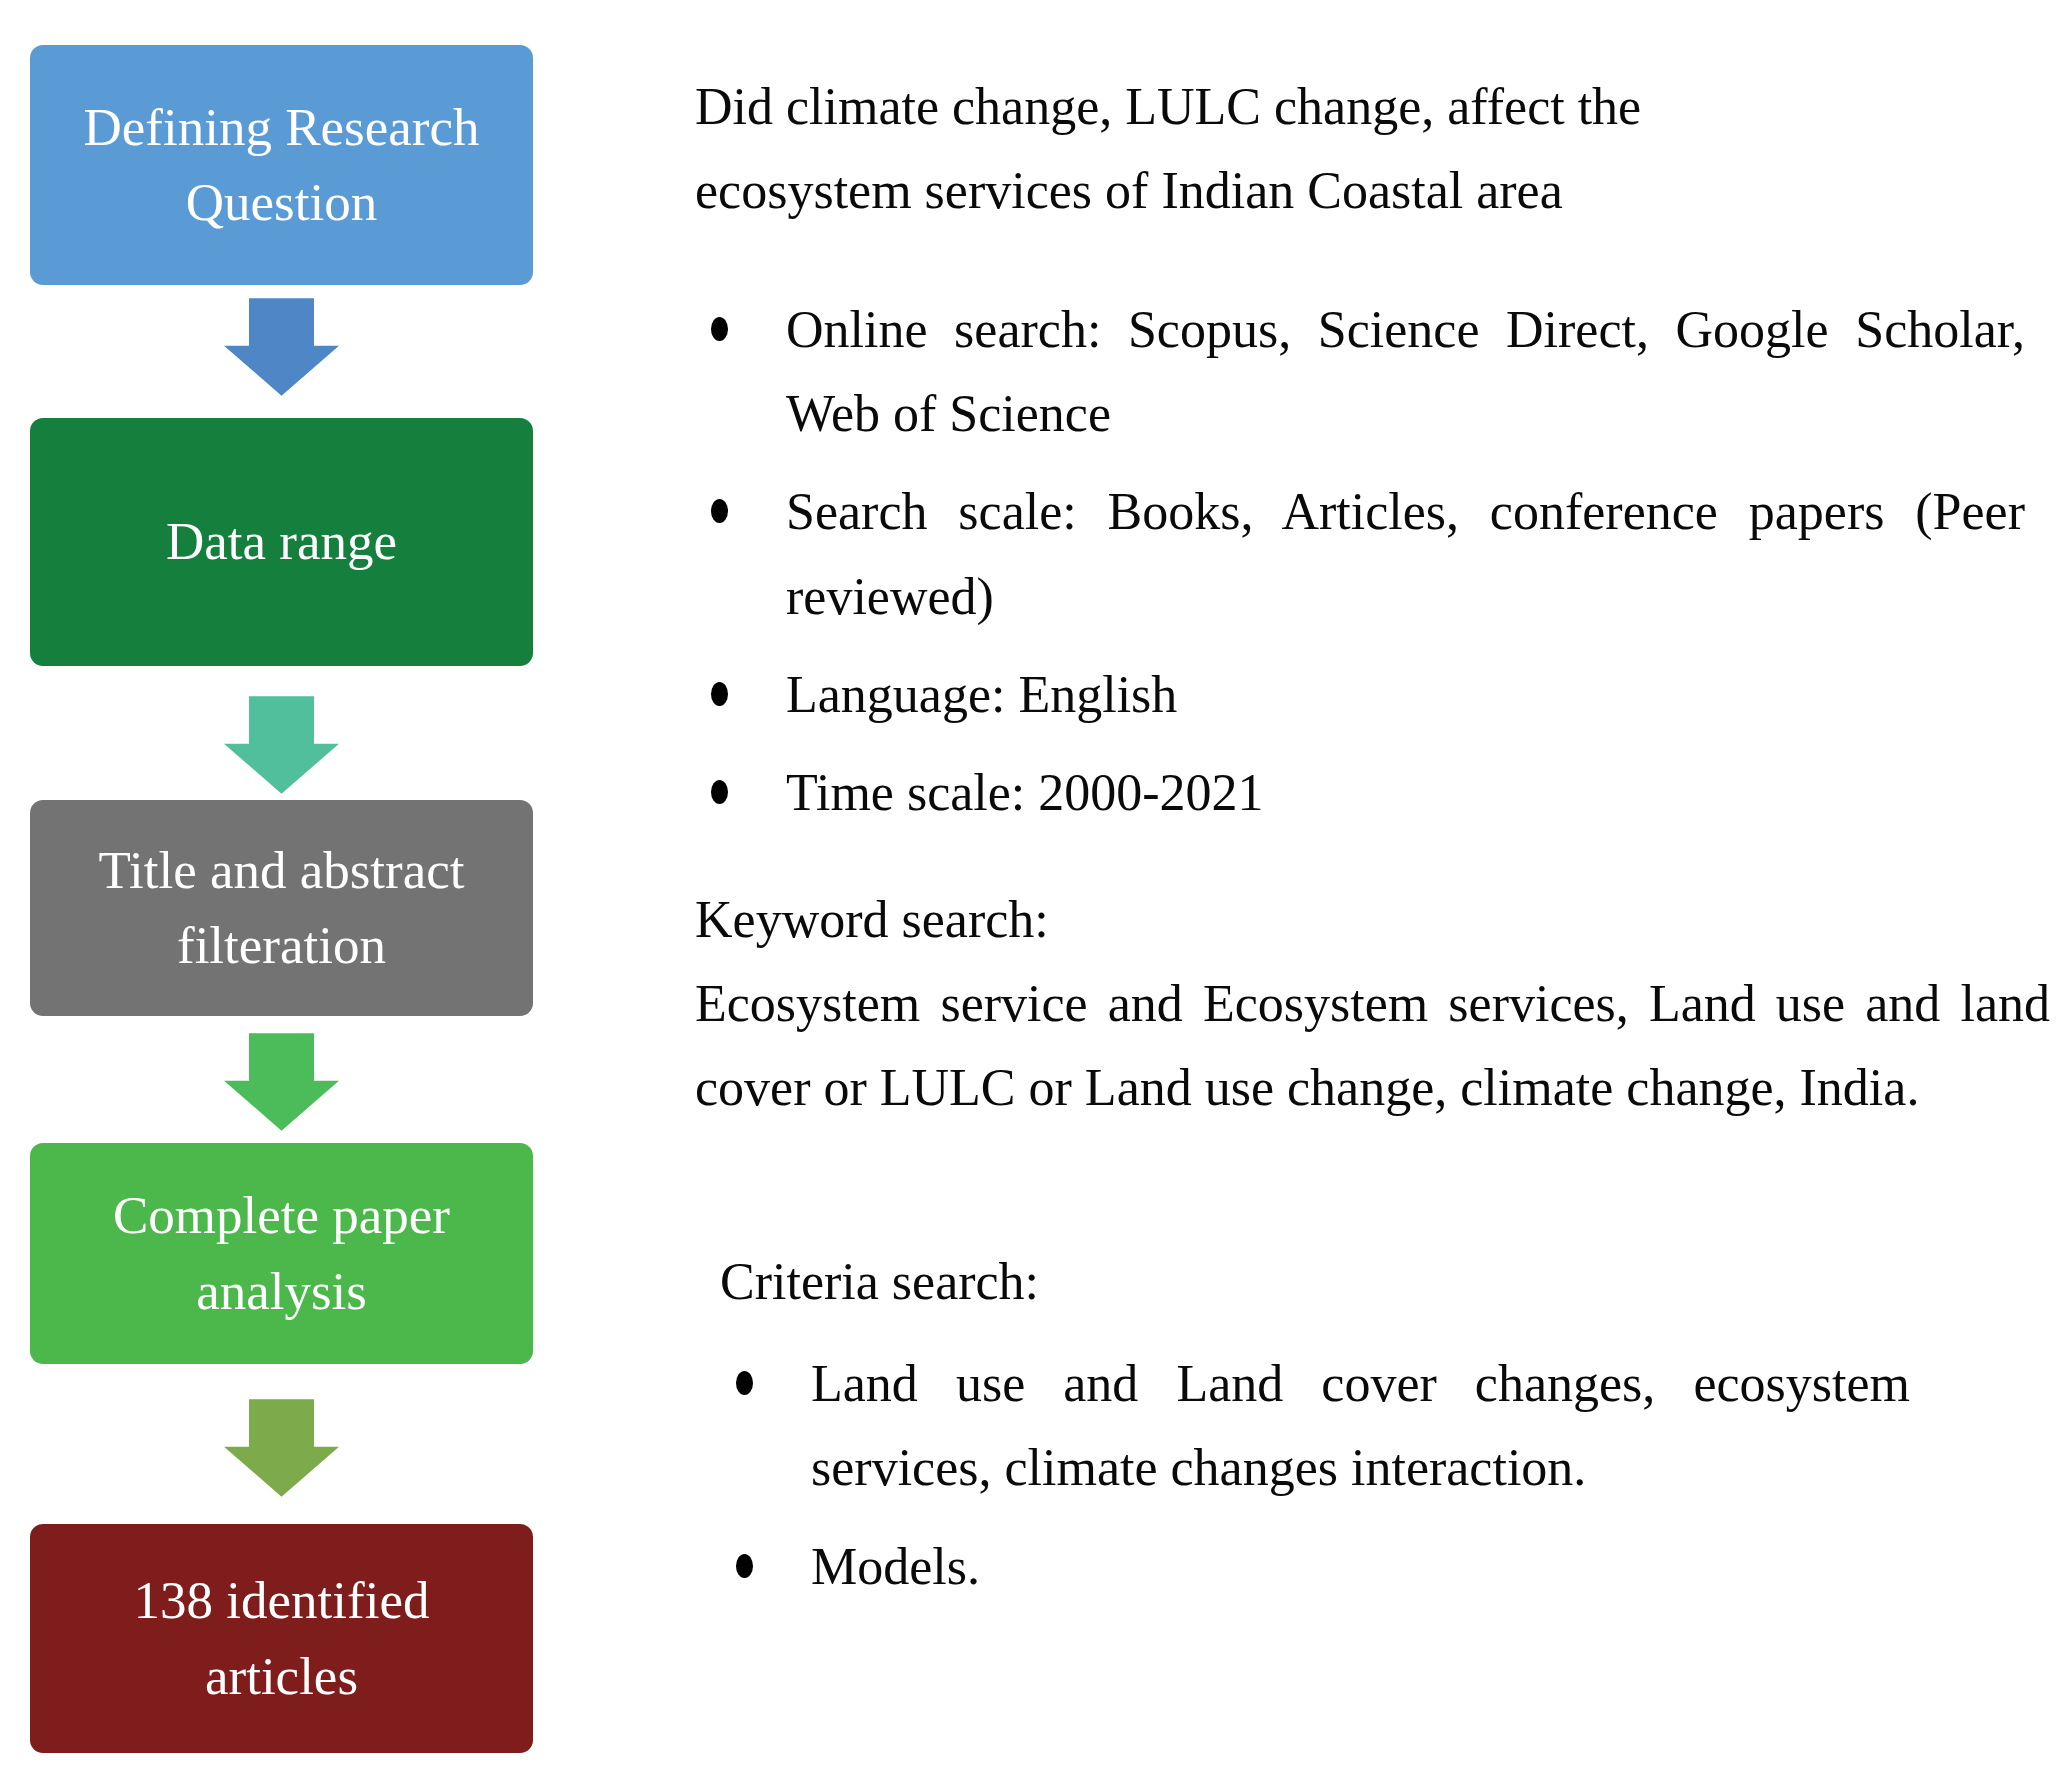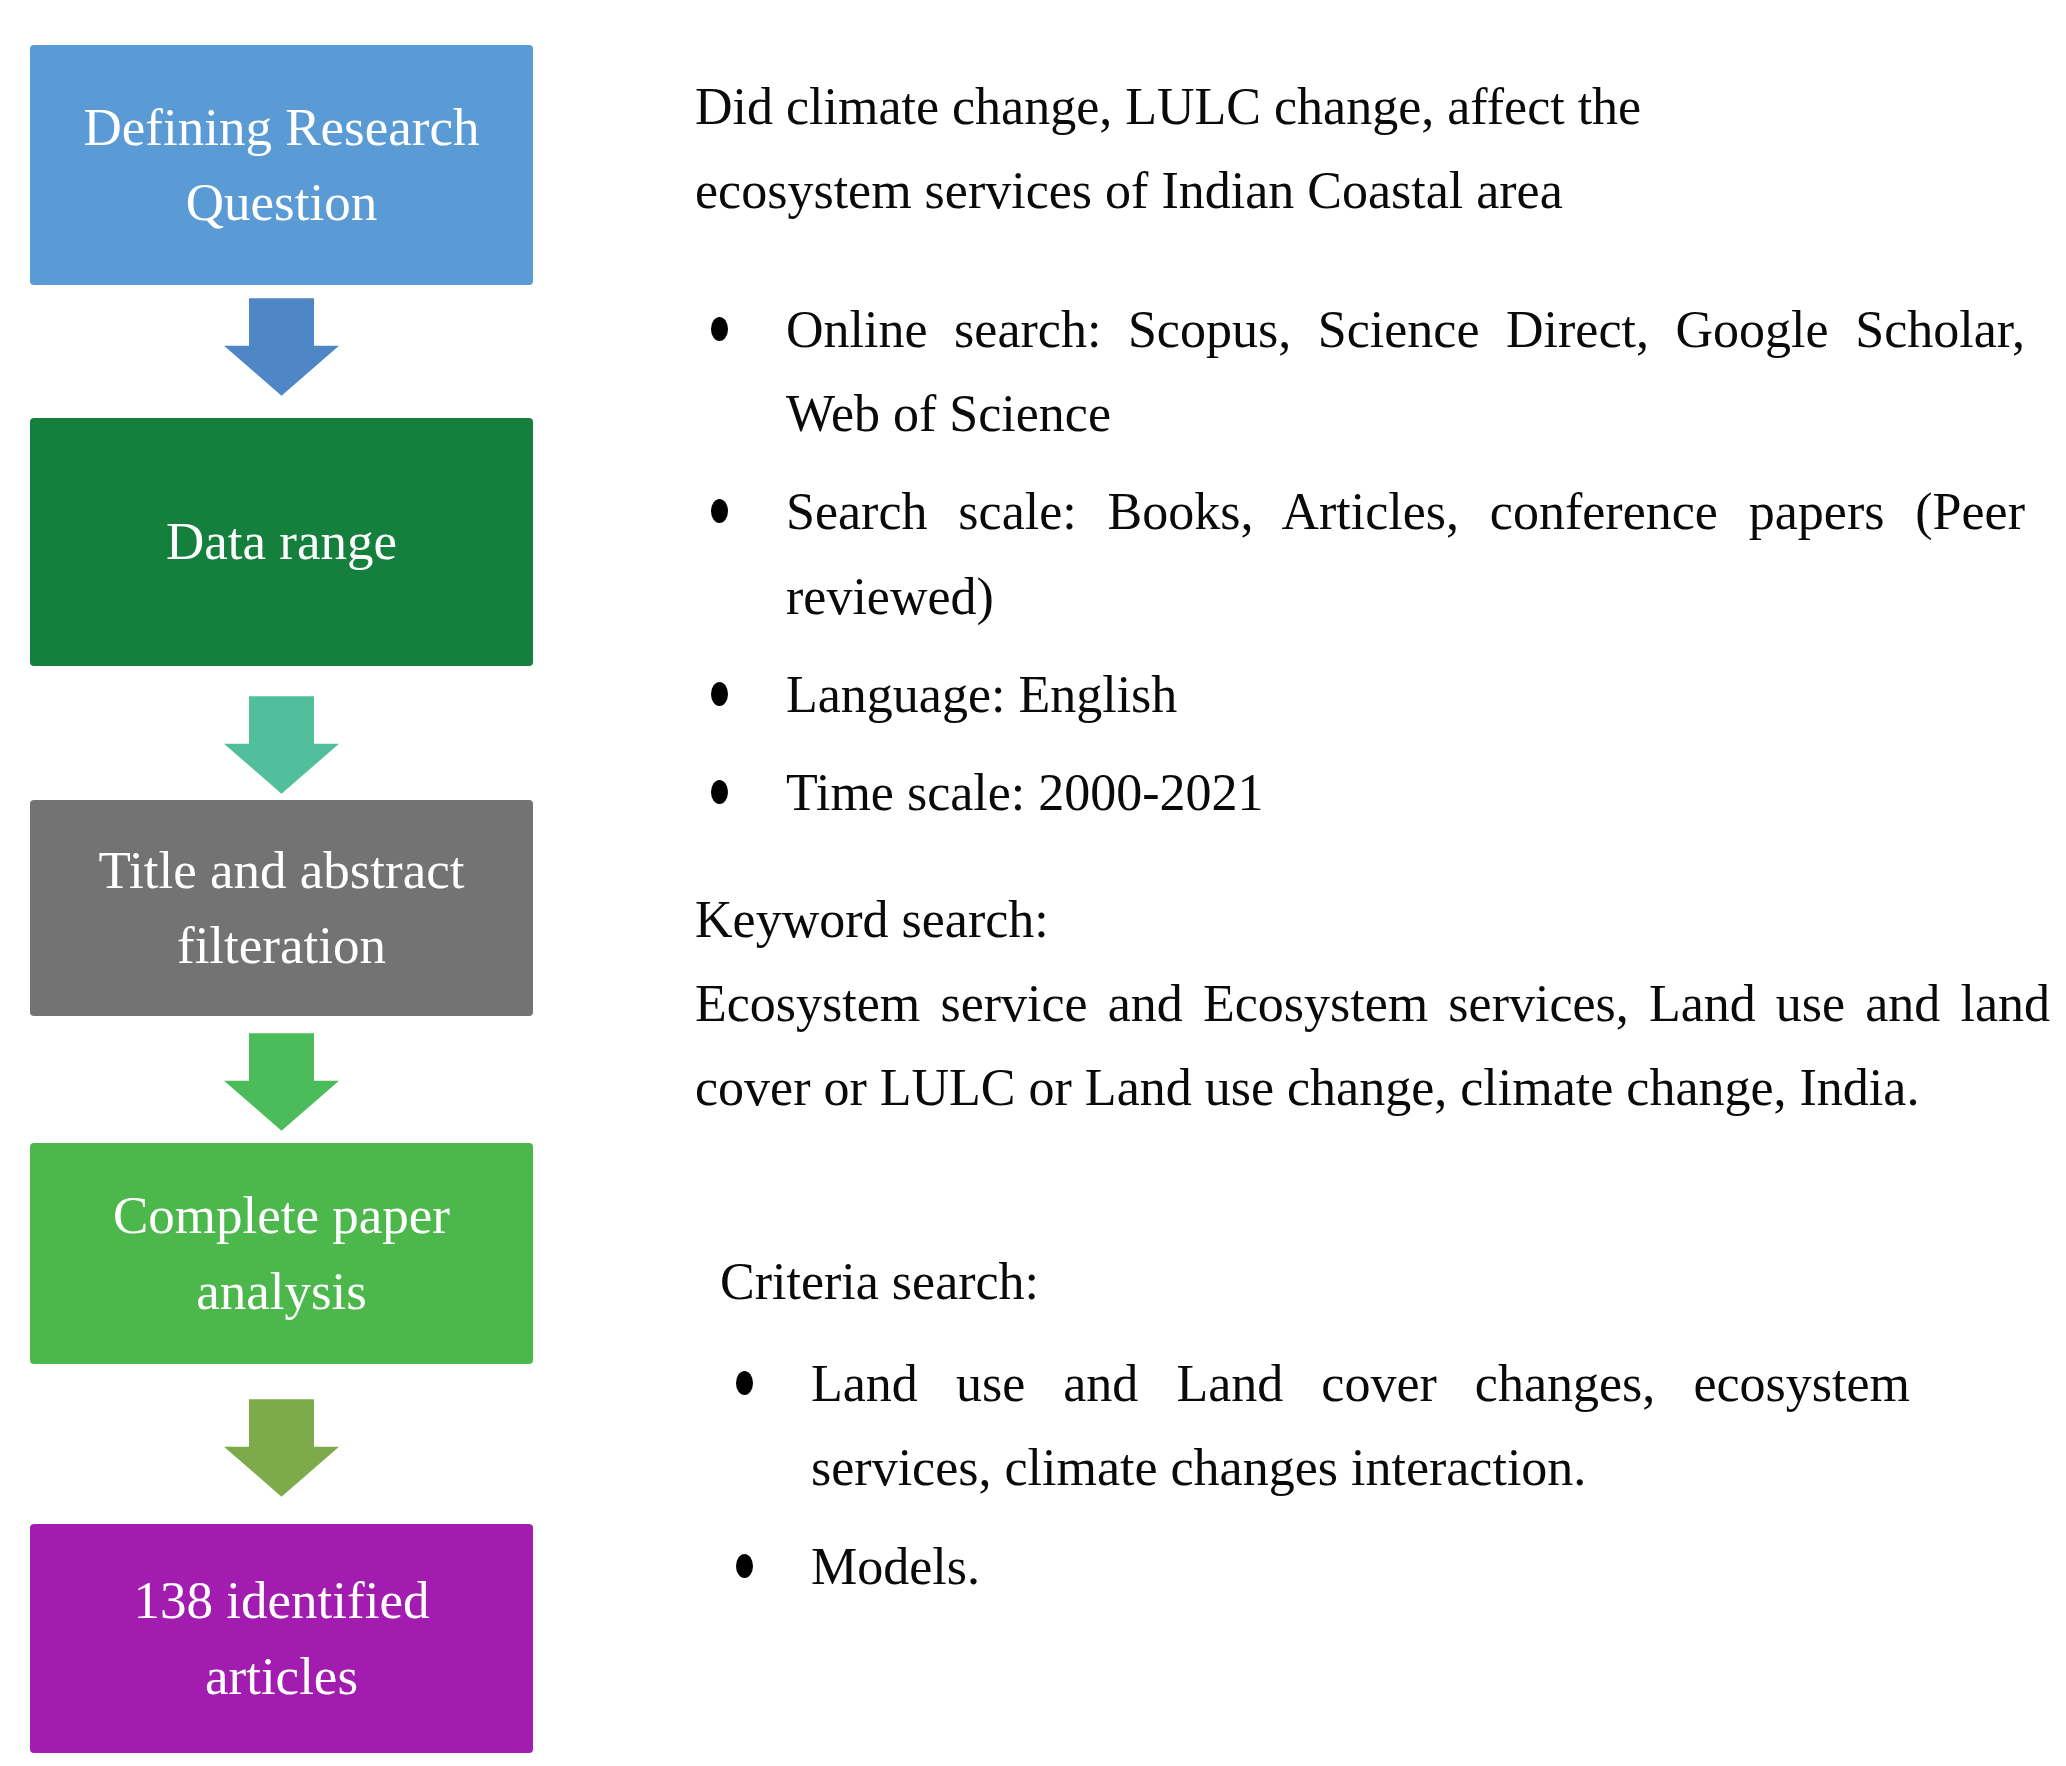--- a/index.html
+++ b/index.html
@@ -7,21 +7,21 @@
     position:relative;
     width:2066px;height:1767px;
     background:#ffffff;
     font-family:"Liberation Serif","DejaVu Serif",serif;
     color:#0a0a0a;
   }
 
   
   .flow-box{
     position:absolute;left:30px;width:503px;
-    border-radius:4px;
+    border-radius:13px;
     display:flex;align-items:center;justify-content:center;
     text-align:center;
     color:#ffffff;
     font-size:53px;line-height:1.42;
     padding:0 35px;box-sizing:border-box;
   }
   .box1{top:45px;height:240px;}
   .box2{top:418px;height:248px;}
   .box3{top:800px;height:216px;}
   .box4{top:1143px;height:221px;}
@@ -81,21 +81,21 @@
   </svg>
 
   <div class="flow-box box4" style="background: rgb(76, 184, 76);">
     <span>Complete paper analysis</span>
   </div>
 
   <svg class="flow-arrow arrow4" viewBox="0 0 230 195" xmlns="http://www.w3.org/2000/svg">
     <path d="M50 0 H180 V95 H230 L115 195 L0 95 H50 Z" fill="#7DAB4C"></path>
   </svg>
 
-  <div class="flow-box box5" style="background: #a21caf;">
+  <div class="flow-box box5" style="background: #7f1d1d;">
     <span>138 identified articles</span>
   </div>
 
   <div class="rtext rq">Did climate change, LULC change, affect the ecosystem services of Indian Coastal area</div>
 
   <div class="rtext bullet-list">
     <div class="bullet justify">
       <span class="dot"></span>
       <span>Online search: Scopus, Science Direct, Google Scholar, Web of Science</span>
     </div>

